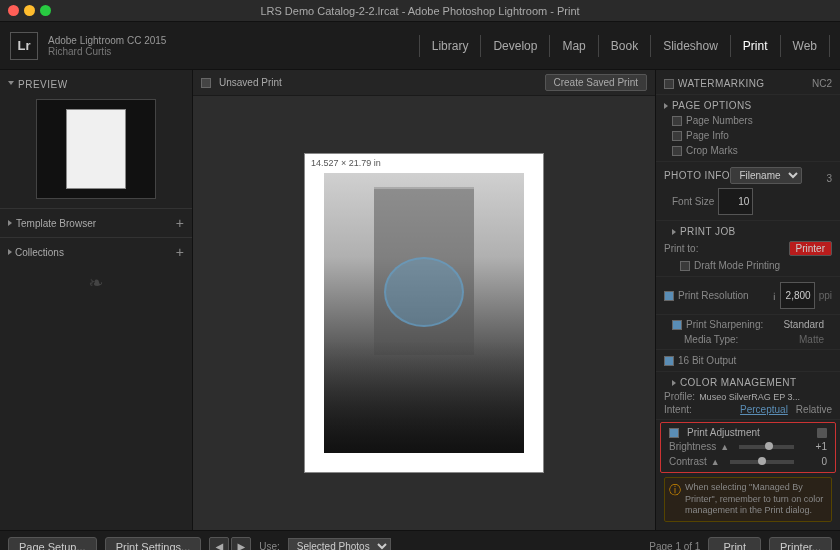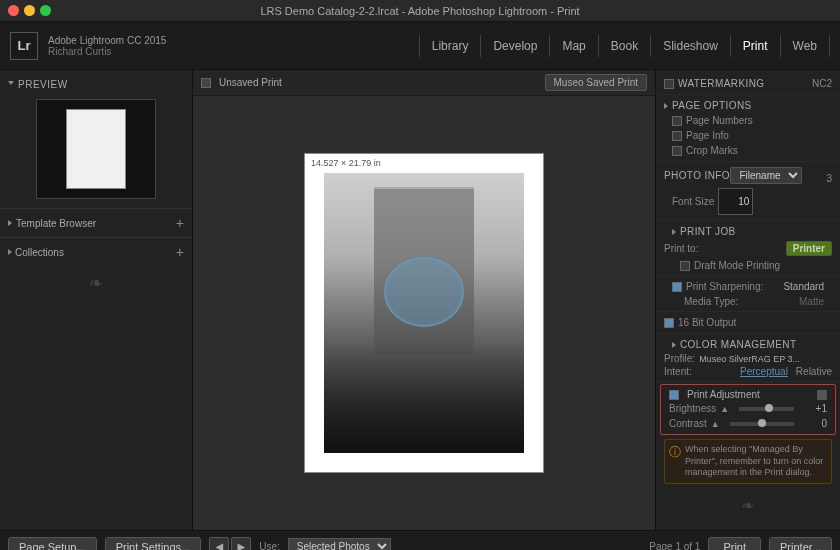--- a/index.html
+++ b/index.html
@@ -359,28 +359,27 @@
       display: flex;
       align-items: center;
       padding: 2px 0;
       justify-content: space-between;
     }
     .field-label {
       font-size: 10px;
       color: #888;
     }
     .btn-small {
-      background: #4d7c0f;
+      background: #b91c1c;
       border: 1px solid #555;
       color: #ccc;
       font-size: 10px;
       padding: 1px 6px;
       cursor: pointer;
       border-radius: 2px;
-      font-weight: bold;
     }
     .resolution-row {
       display: flex;
       align-items: center;
       padding: 2px 8px;
       gap: 4px;
     }
     .res-label { font-size: 10px; color: #888; flex: 1; }
     .res-unit { font-size: 10px; color: #666; }
 
@@ -591,21 +590,21 @@
       </div>
       <span class="plus-btn">+</span>
     </div>
     <div class="decorative-swirl">❧</div>
   </div>
 
   <div id="center">
     <div id="center-toolbar">
       <div class="toolbar-checkbox"></div>
       <span class="toolbar-label">Unsaved Print</span>
-      <button class="create-saved-btn">Museo Saved Print</button>
+      <button class="create-saved-btn">Create Saved Print</button>
     </div>
     <div id="print-area">
       <div class="print-canvas">
         <span class="print-size-label">14.527 × 21.79 in</span>
         <div class="photo-in-print">
           <div class="photo-tower"></div>
           <div class="photo-clock-area"></div>
           <div class="photo-branches"></div>
         </div>
       </div>
@@ -671,20 +670,31 @@
       <div class="field-row">
         <span class="field-label">Print to:</span>
         <button class="btn-small">Printer</button>
       </div>
       <div class="option-row">
         <span class="checkbox-small"></span>
         <span class="option-label">Draft Mode Printing</span>
       </div>
     </div>
 
+    <div class="right-section">
+      <div class="resolution-row">
+        <span class="checkbox-small checked"></span>
+        <span class="res-label">Print Resolution</span>
+        <div style="display:flex;align-items:center;gap:4px">
+          <span style="font-size:10px;color:#888">ℹ</span>
+          <input class="number-field" type="text" value="2,800" style="">
+          <span class="res-unit">ppi</span>
+        </div>
+      </div>
+    </div>
 
     <div class="right-section sharpening-section">
       <div class="sharp-row" style="padding:2px 8px;">
         <span class="checkbox-small checked"></span>
         <span class="sharp-label" style="margin-left:4px;">Print Sharpening:</span>
         <span class="sharp-value">Standard</span>
       </div>
       <div class="field-row" style="padding:2px 8px 2px 20px;">
         <span class="field-label">Media Type:</span>
         <span class="media-label">Matte</span>

